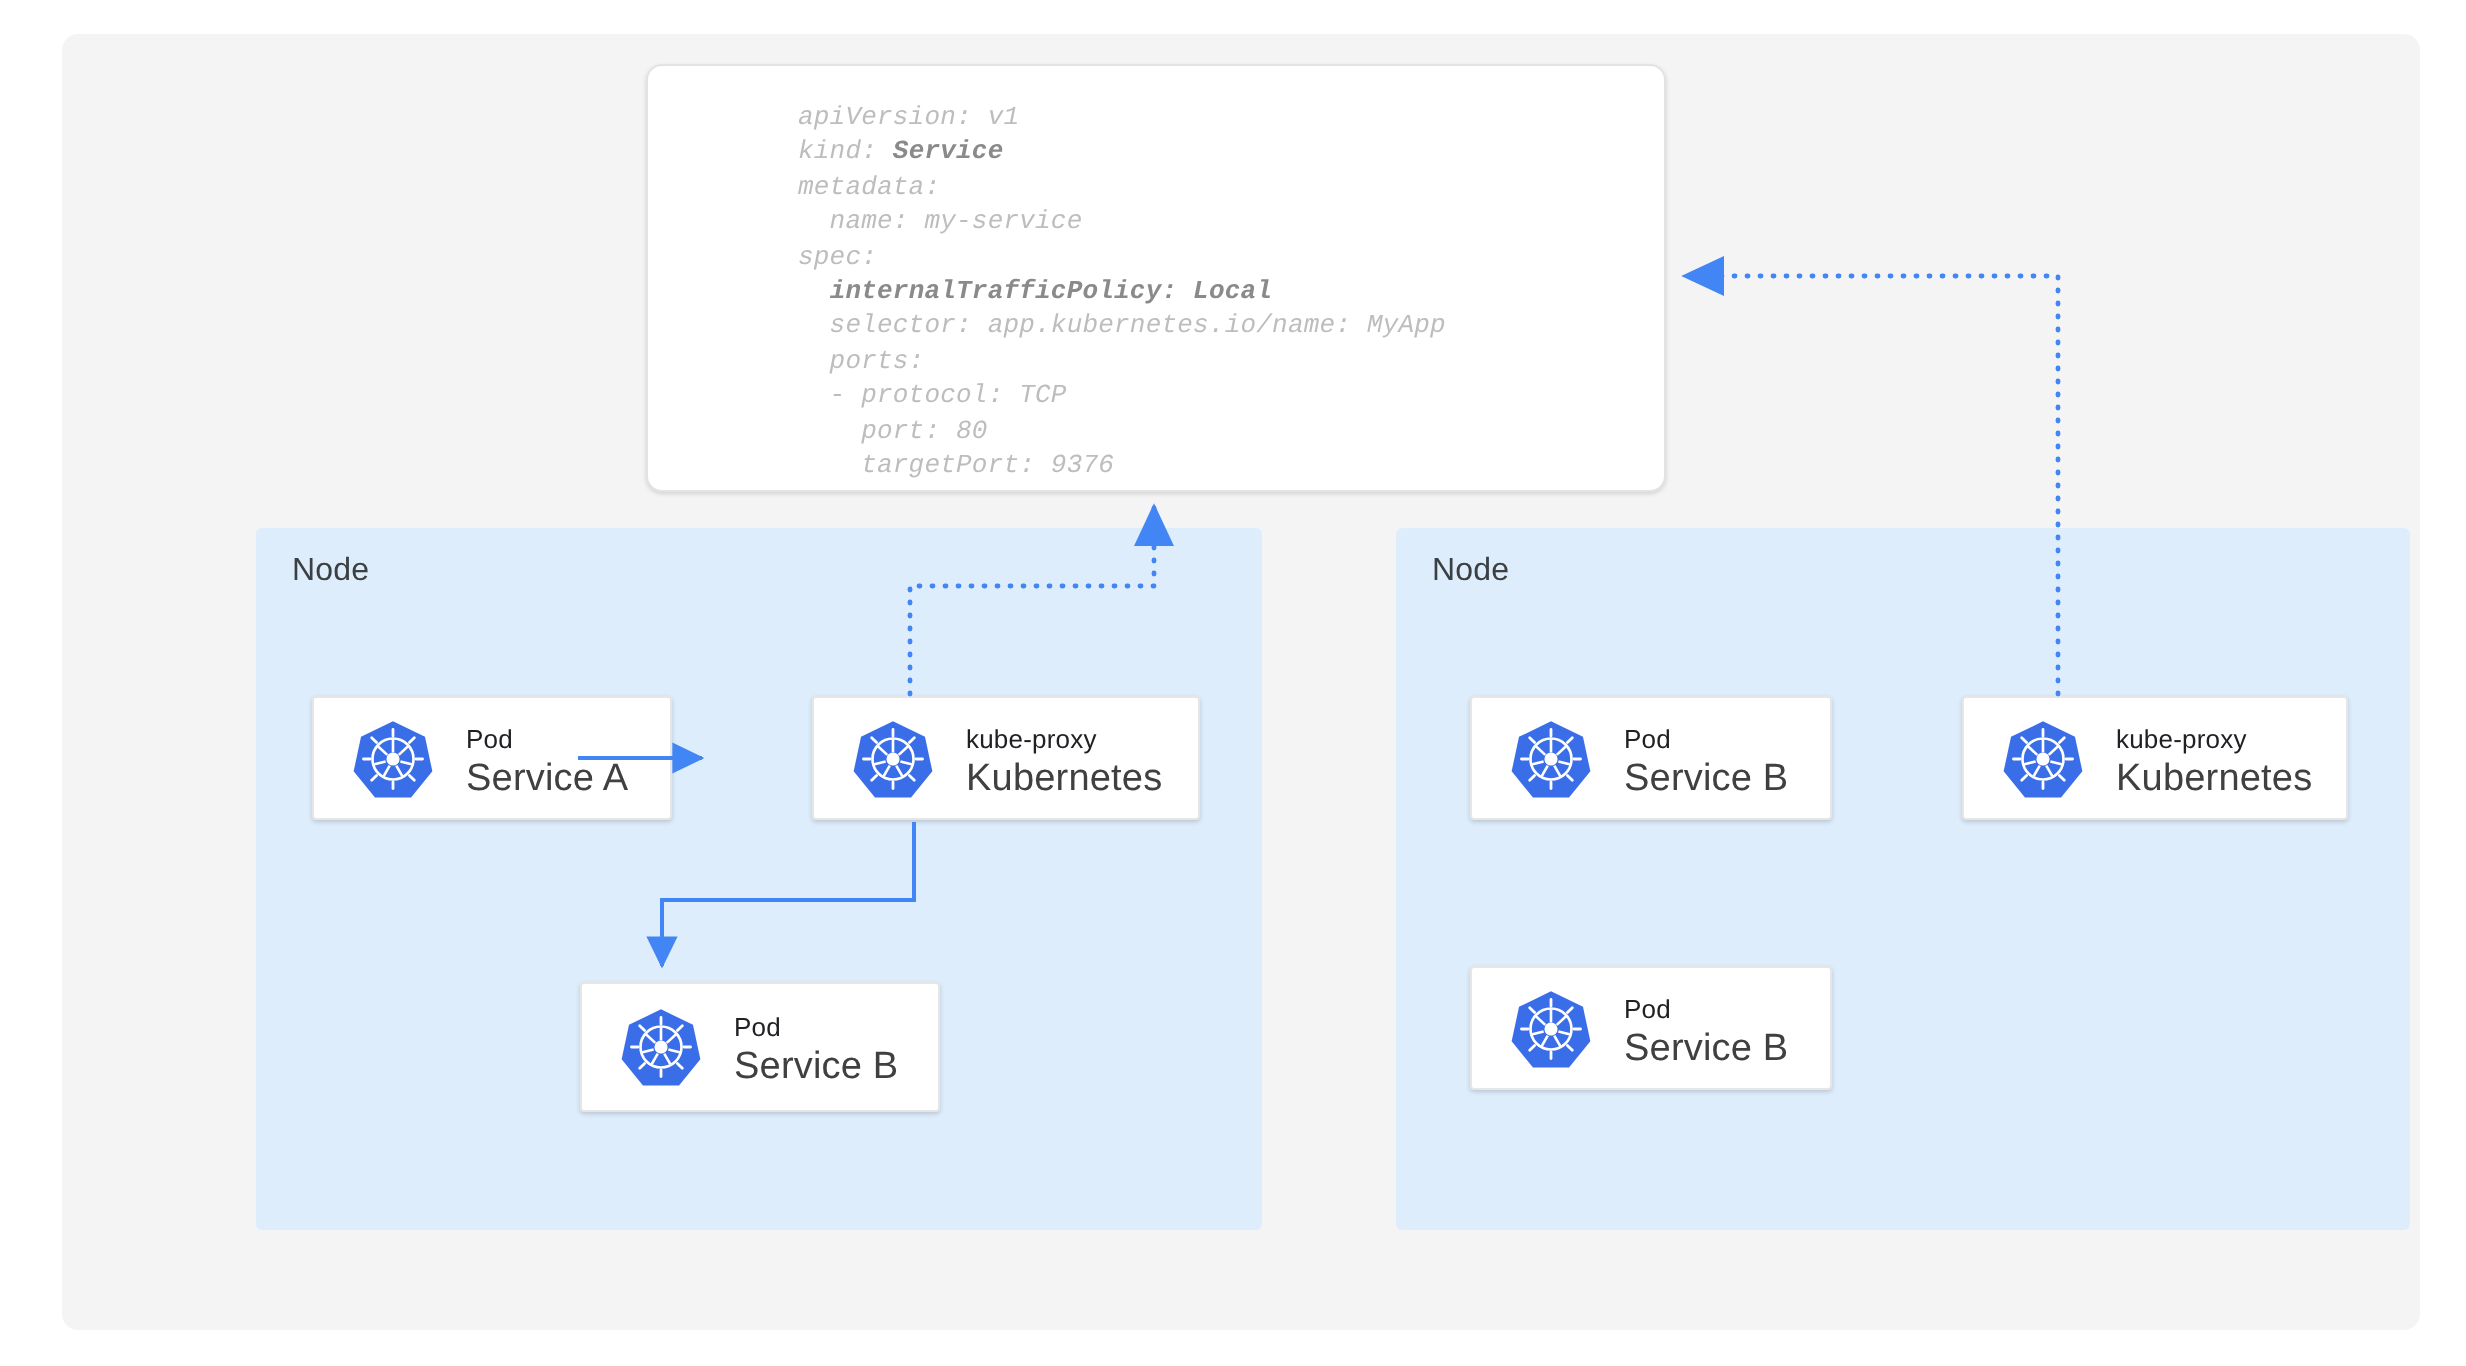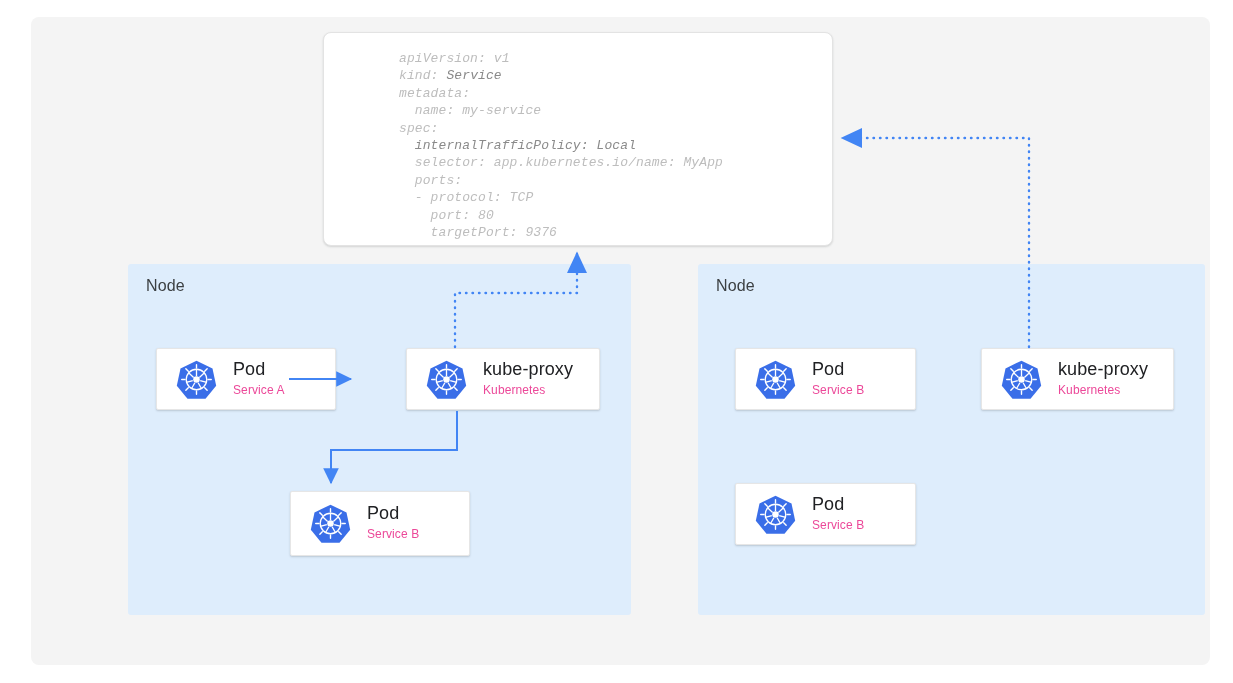--- a/index.html
+++ b/index.html
@@ -4,34 +4,34 @@
 <style>
   html,body{margin:0;padding:0;background:#ffffff;}
   body{width:1233px;height:683px;font-family:"Liberation Sans",sans-serif;overflow:hidden;}
 
   #canvas{position:absolute;left:31px;top:17px;width:1179px;height:648px;background:#f4f4f4;border-radius:8px;}
 
   
   #yaml-card{position:absolute;left:323px;top:32px;width:510px;height:214px;background:#ffffff;border:1px solid #e3e3e3;border-radius:8px;box-shadow:0 1px 2px rgba(60,64,67,.18);box-sizing:border-box;}
   #yaml-lines{position:absolute;left:75px;top:17px;font-family:"Liberation Mono","DejaVu Sans Mono",monospace;font-size:13px;line-height:17.4px;font-style:italic;color:#bdbdbd;white-space:pre;letter-spacing:.1px;}
   .yl{display:block;white-space:pre;}
-  .yl b{font-weight:normal;font-style:italic;color:#8a8a8a;}
+  .yl b{font-weight:bold;font-style:italic;color:#8a8a8a;}
 
   
   .node-group{position:absolute;background:#deedfc;border-radius:3px;margin-left:48px;}
   #node-left{left:80px;top:264px;width:503px;height:351px;}
   #node-right{left:650px;top:264px;width:507px;height:351px;}
   .node-label{position:absolute;left:18px;top:13px;font-size:16px;color:#3c4043;letter-spacing:.1px;}
 
   
   .card{position:absolute;background:#ffffff;border:1px solid #e6e6e6;border-radius:2px;box-shadow:0 1px 2px rgba(60,64,67,.22);box-sizing:border-box;display:flex;align-items:center;}
   .card .k8s{flex:0 0 auto;margin-left:19px;margin-right:16px;width:41px;height:41px;display:block;}
   .card .txt{display:flex;flex-direction:column;justify-content:center;}
-  .card .title{font-size:18px;color:#202124;line-height:21px;letter-spacing:.1px;}
-  .card .sub{font-size:12px;color:#ec4899;line-height:20px;letter-spacing:.1px;}
+  .card .title{font-size:13px;color:#202124;line-height:21px;letter-spacing:.1px;}
+  .card .sub{font-size:19px;color:#404040;line-height:20px;letter-spacing:.1px;}
 
   #card-pod-a{left:108px;top:348px;width:180px;height:62px;}
   #card-kp-left{left:358px;top:348px;width:194px;height:62px;}
   #card-pod-b-left{left:242px;top:491px;width:180px;height:65px;}
   #card-pod-b1-right{left:687px;top:348px;width:181px;height:62px;}
   #card-kp-right{left:933px;top:348px;width:193px;height:62px;}
   #card-pod-b2-right{left:687px;top:483px;width:181px;height:62px;}
 
   #wires{position:absolute;left:0;top:0;width:1233px;height:683px;pointer-events:none;}
 </style>

